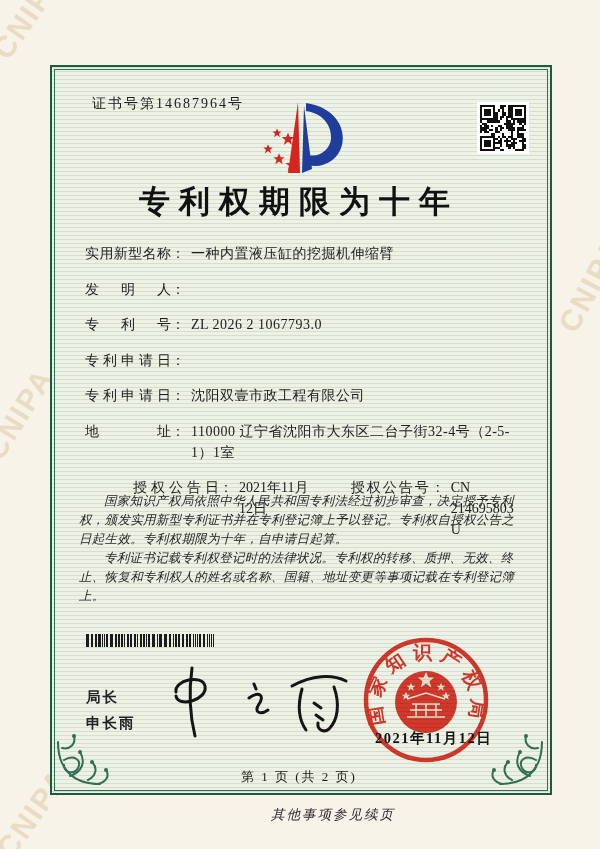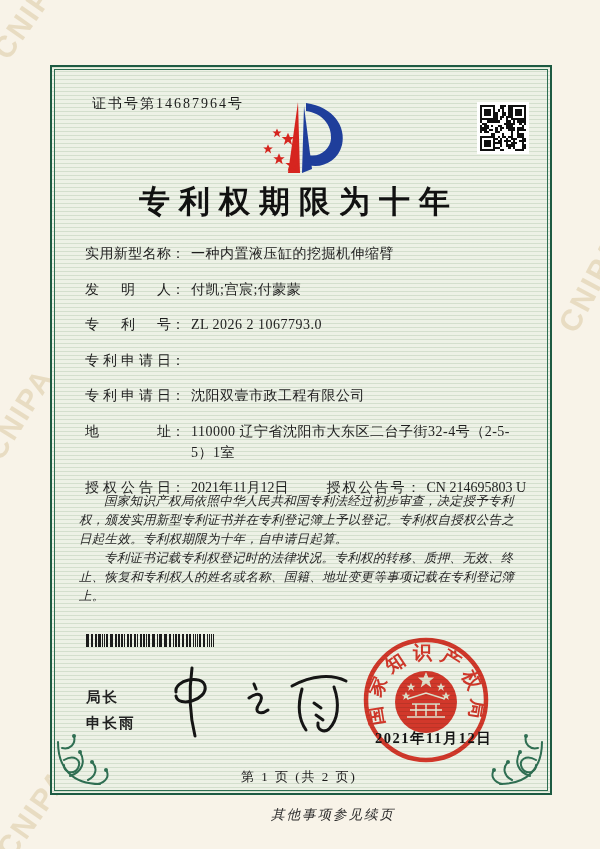--- a/index.html
+++ b/index.html
@@ -36,21 +36,21 @@
 
   .title{position:absolute;left:50px;top:181px;width:498px;text-align:center;
          font-size:31px;font-weight:700;color:#111;letter-spacing:9px;}
 
   .fields{position:absolute;left:85px;top:243px;width:442px;font-size:14px;color:#1e1e1e;}
   .frow{display:flex;line-height:21px;margin-bottom:14.5px;}
   .flabel{display:inline-block;width:86px;text-align:justify;text-align-last:justify;flex:none;}
   .fcolon{flex:none;margin-right:6px;}
   .fvalue{flex:1;letter-spacing:0.5px;}
   .grant-row{display:flex;line-height:21px;}
-  .grant-row .grp{display:flex;}
+  .grant-row .grp{display:flex;margin-left:48px;}
   .grant-row .grp2{margin-left:38px;}
   .grant-row .g2label{flex:none;letter-spacing:2px;}
 
   .bodytext{position:absolute;left:79px;top:492px;width:447px;font-size:12.5px;line-height:19px;
             color:#262626;font-style:italic;}
   .bodytext p{margin:0;text-indent:2em;letter-spacing:0.3px;}
 
   .barcode{position:absolute;left:86px;top:634px;width:156px;height:13px;display:flex;overflow:hidden;}
   .barcode i{display:block;background:#1b1b1b;flex:none;height:100%;}
 
@@ -584,40 +584,39 @@
 
   <div class="fields">
     <div class="frow">
       <span class="flabel">实用新型名称</span>
         <span class="fcolon">：</span>
       <span class="fvalue">一种内置液压缸的挖掘机伸缩臂</span>
     </div>
     <div class="frow">
       <span class="flabel">发明人</span>
         <span class="fcolon">：</span>
-      <span class="fvalue">付凯;宫宸;付蒙蒙</span>
     </div>
     <div class="frow">
       <span class="flabel">专利号</span>
         <span class="fcolon">：</span>
       <span class="fvalue">ZL 2026 2 1067793.0</span>
     </div>
     <div class="frow">
       <span class="flabel">专利申请日</span>
         <span class="fcolon">：</span>
     </div>
     <div class="frow">
       <span class="flabel">专利申请日</span>
         <span class="fcolon">：</span>
       <span class="fvalue">沈阳双壹市政工程有限公司</span>
     </div>
     <div class="frow">
       <span class="flabel">地址</span>
         <span class="fcolon">：</span>
-      <span class="fvalue">110000 辽宁省沈阳市大东区二台子街32-4号（2-5-5）1室</span>
+      <span class="fvalue">110000 辽宁省沈阳市大东区二台子街32-4号（2-5-1）1室</span>
     </div>
     <div class="grant-row">
       <span class="grp">
         <span class="flabel">授权公告日</span>
           <span class="fcolon">：</span>
         <span>2021年11月12日</span>
       </span>
       <span class="grp grp2">
         <span class="g2label">授权公告号</span>
           <span class="fcolon">：</span>

